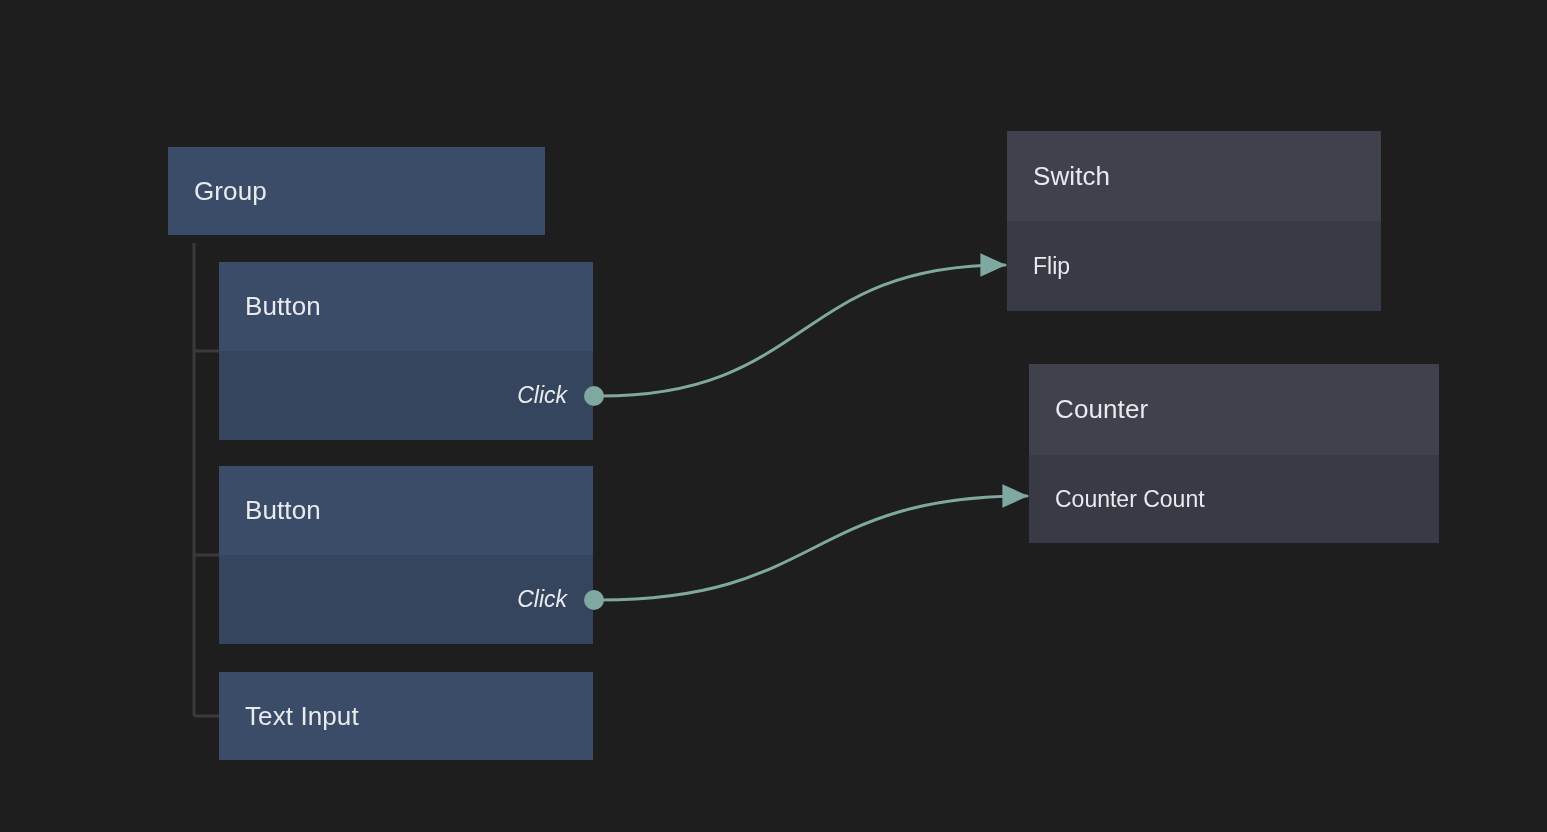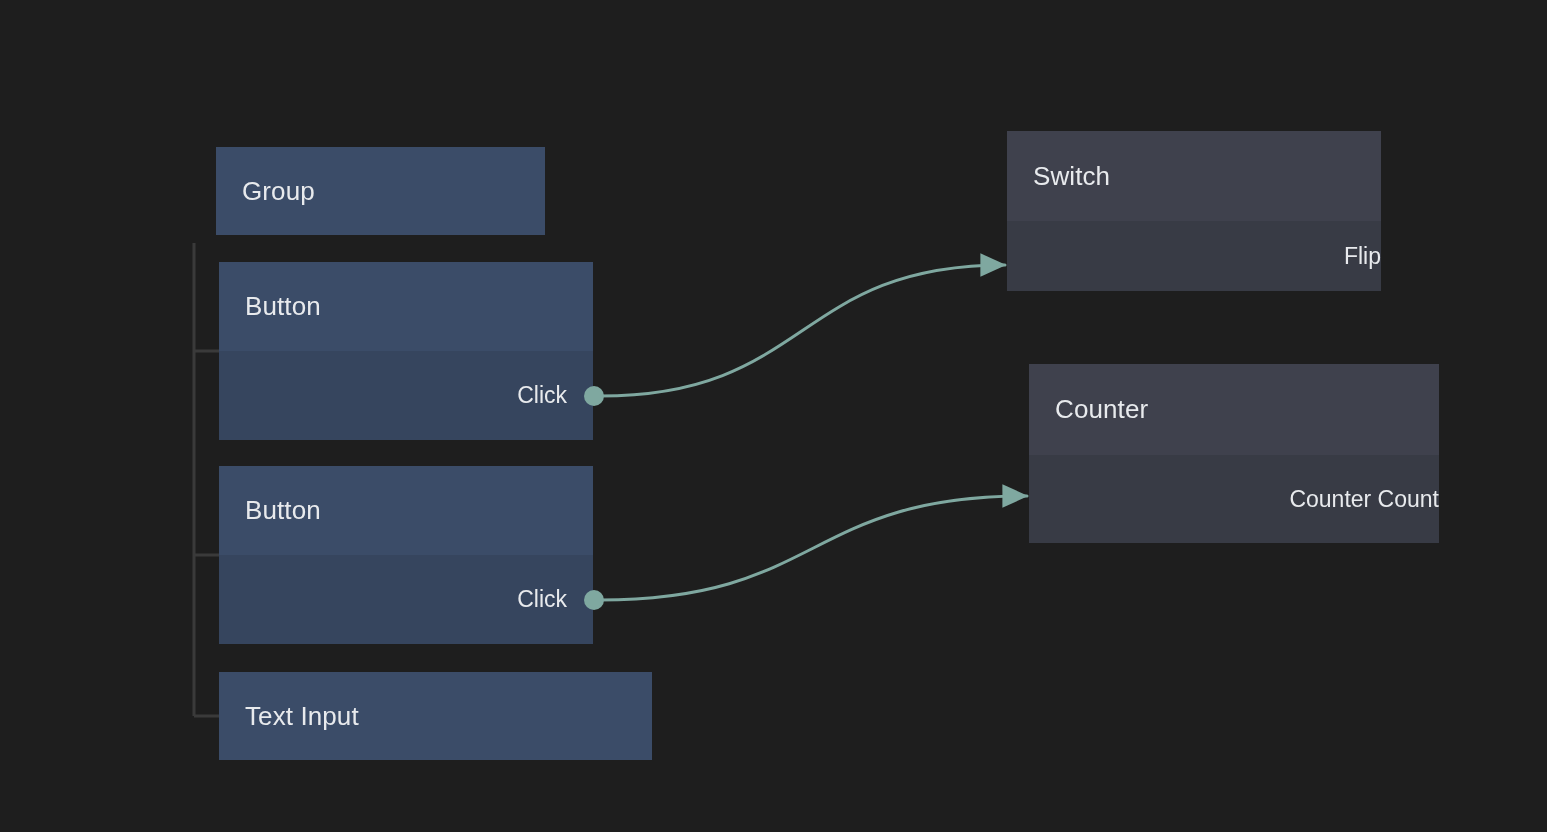--- a/index.html
+++ b/index.html
@@ -46,22 +46,22 @@
     white-space: nowrap;
   }
   
   .node.blue .node-header { background: #3b4c68; }
   .node.blue .node-body   { background: #36455e; }
   
   .node.slate .node-header { background: #3f414d; }
   .node.slate .node-body   { background: #383b45; }
 
   .header-pad-left { padding-left: 26px; }
-  .body-pad-right  { padding-right: 26px; justify-content: flex-end; }
-  .body-pad-left   { padding-left: 26px; justify-content: flex-end; }
+  .body-pad-right  { padding-right: 26px; justify-content: flex-end; font-style: italic; }
+  .body-pad-left   { padding-left: 26px; justify-content: flex-start; }
 
   .port-dot {
     position: absolute;
     width: 20px;
     height: 20px;
     border-radius: 50%;
     background: #7fa8a0;
   }
   #edges {
     position: absolute;
@@ -101,21 +101,21 @@
       </marker>
     </defs>
     <g id="edge-paths">
         <path d="M 600 396 C 810.6 396, 794.4 265, 1005 265" fill="none" stroke="#7fa8a0" stroke-width="3" stroke-linecap="round" marker-end="url(#arrowhead)"></path>
         <path d="M 600 600 C 822.04 600, 804.96 496, 1027 496" fill="none" stroke="#7fa8a0" stroke-width="3" stroke-linecap="round" marker-end="url(#arrowhead)"></path>
       </g>
   </svg>
 
   <div id="nodes-layer">
       <div class="node blue" style="left: 168px; top: 147px; width: 377px; height: 88px;">
-        <div class="node-header header-pad-left" style="height: 88px; margin-left: 48px;">
+        <div class="node-header header-pad-left" style="height: 88px;">
           <span class="node-title">Group</span>
         </div>
       </div>
       <div class="node blue" style="left: 219px; top: 262px; width: 374px; height: 178px;">
         <div class="node-header header-pad-left" style="height: 89px;">
           <span class="node-title">Button</span>
         </div>
         <div class="node-body body-pad-right">
           <span class="port-label">Click</span>
         </div>
@@ -123,26 +123,26 @@
       <div class="port-dot" style="left: 584px; top: 386px; background: rgb(127, 168, 160);"></div>
       <div class="node blue" style="left: 219px; top: 466px; width: 374px; height: 178px;">
         <div class="node-header header-pad-left" style="height: 89px;">
           <span class="node-title">Button</span>
         </div>
         <div class="node-body body-pad-right">
           <span class="port-label">Click</span>
         </div>
       </div>
       <div class="port-dot" style="left: 584px; top: 590px; background: rgb(127, 168, 160);"></div>
-      <div class="node blue" style="left: 219px; top: 672px; width: 433px; height: 88px;">
+      <div class="node blue" style="left: 219px; top: 672px; width: 374px; height: 88px;">
         <div class="node-header header-pad-left" style="height: 88px;">
           <span class="node-title">Text Input</span>
         </div>
       </div>
-      <div class="node slate" style="left: 1007px; top: 131px; width: 374px; height: 160px;">
+      <div class="node slate" style="left: 1007px; top: 131px; width: 374px; height: 180px;">
         <div class="node-header header-pad-left" style="height: 90px;">
           <span class="node-title">Switch</span>
         </div>
         <div class="node-body body-pad-left">
           <span class="port-label">Flip</span>
         </div>
       </div>
       <div class="node slate" style="left: 1029px; top: 364px; width: 410px; height: 179px;">
         <div class="node-header header-pad-left" style="height: 91px;">
           <span class="node-title">Counter</span>

